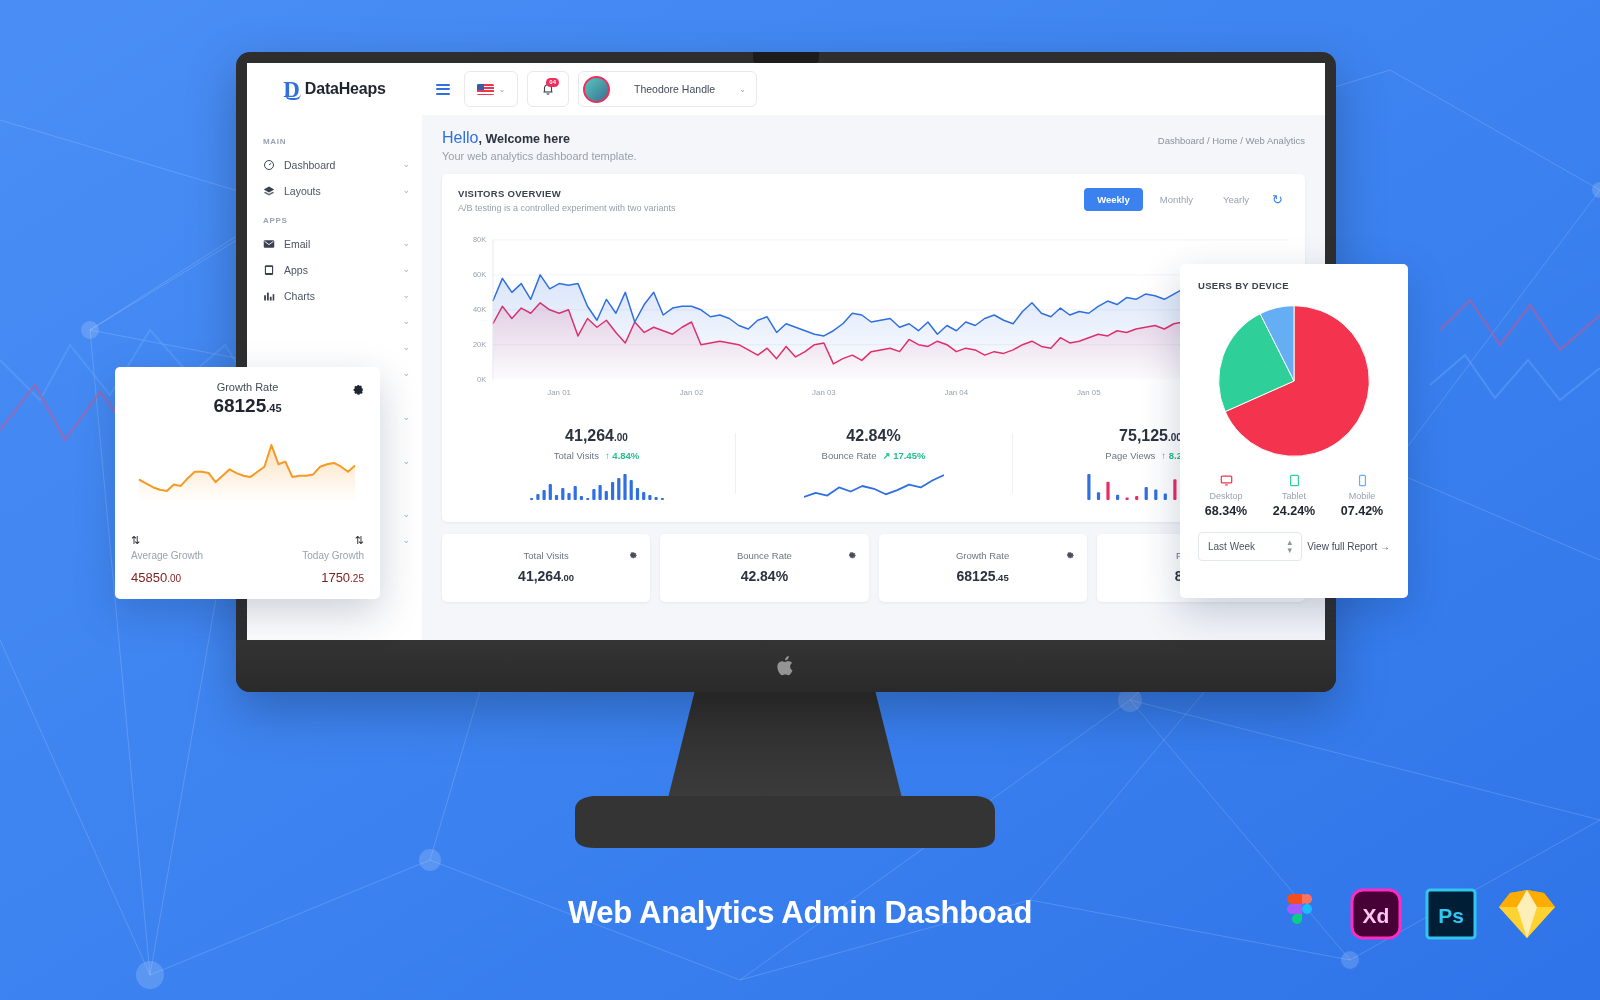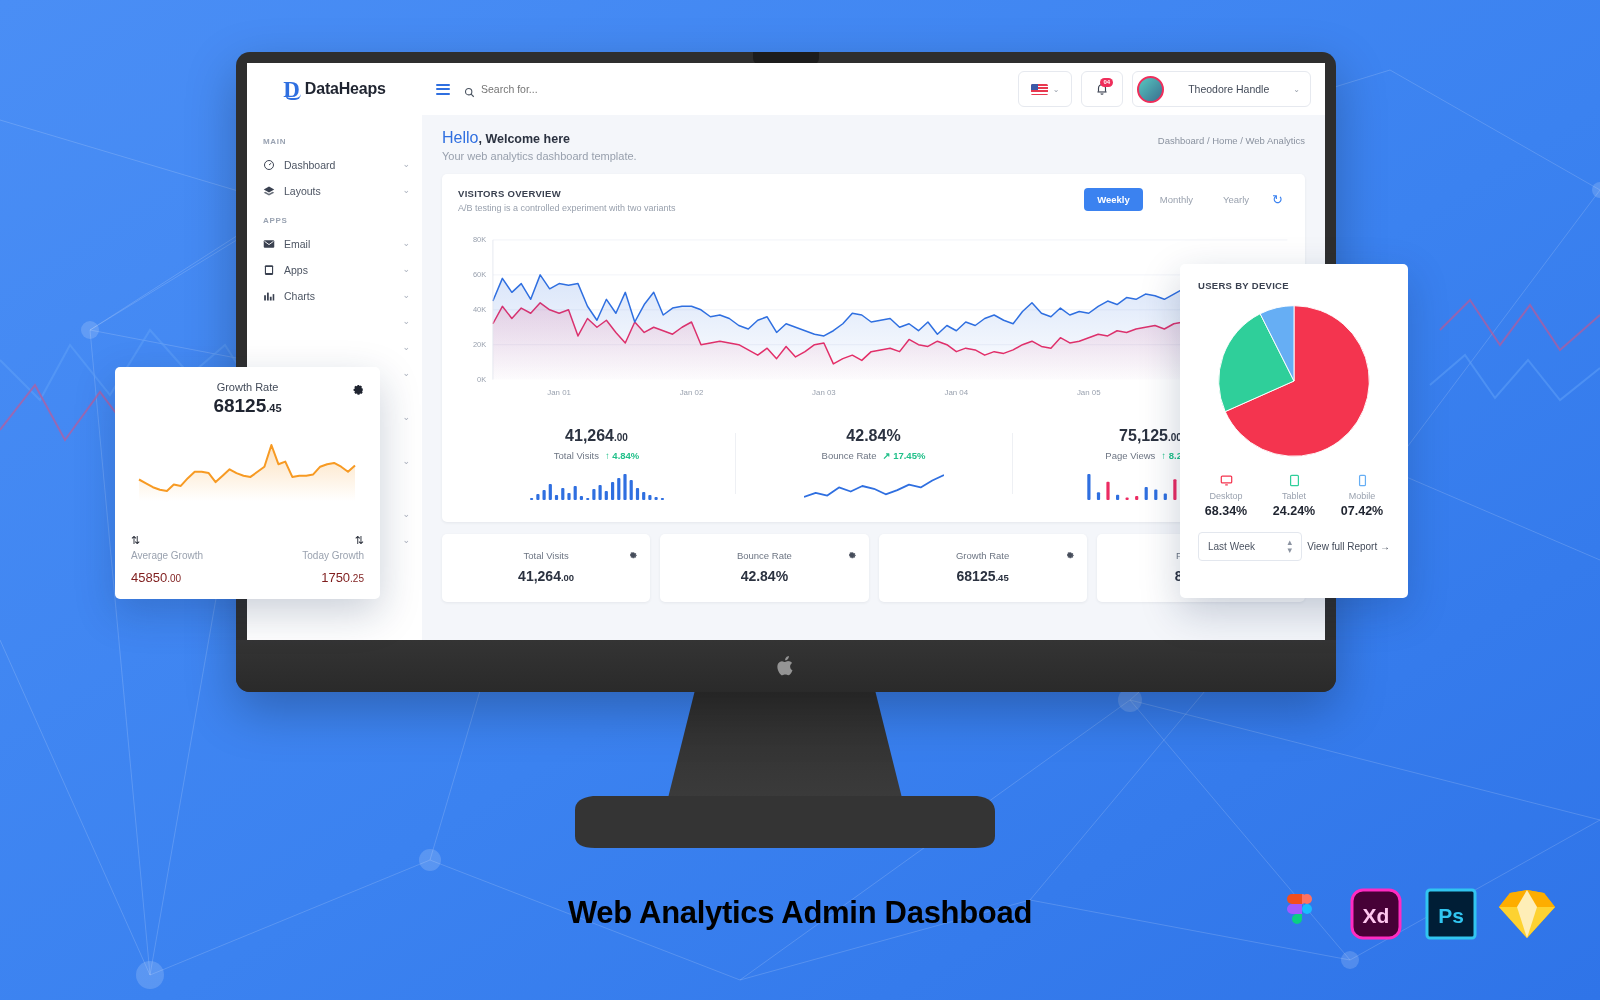--- a/index.html
+++ b/index.html
@@ -145,21 +145,21 @@
   .dev .dv { font-size:12.5px; font-weight:700; color:#1f2430; margin-top:3px; }
   .dev-foot { display:flex; align-items:center; justify-content:space-between; margin-top:14px; }
   .select { border:1px solid #e3e7ee; border-radius:4px; height:29px; width:104px;
     display:flex; align-items:center; justify-content:space-between; padding:0 9px;
     font-size:10px; color:#4d5563; cursor:pointer; }
   .select .sp { color:#8b93a1; font-size:9px; line-height:.85; text-align:center; }
   .link { font-size:10px; color:#434b59; cursor:pointer; }
 
   
   .footer-title { position:absolute; left:0; right:0; top:895px; text-align:center;
-    font-size:31px; font-weight:700; color:#000000; letter-spacing:-.3px; z-index:6;
+    font-size:31px; font-weight:700; color:#ffffff; letter-spacing:-.3px; z-index:6;
     font-family:"Liberation Sans",sans-serif; }
   .apps { position:absolute; right:42px; top:884px; display:flex; align-items:center; gap:16px; z-index:6; }
 </style>
 </head>
 <body>
 
 <svg id="bg" viewBox="0 0 1600 1000" preserveAspectRatio="none">
   <defs>
     <linearGradient id="bgg" x1="0" y1="0" x2="1" y2="1">
       <stop offset="0%" stop-color="#4a8ef5"></stop>
@@ -326,29 +326,20 @@
     </aside>
 
     <div class="main">
 
       <header class="topbar">
         <div class="hamburger">
               <i></i>
               <i></i>
               <i></i>
             </div>
-        <div class="search">
-          <span class="mag">
-            <svg viewBox="0 0 16 16" fill="none" stroke="currentColor" stroke-width="1.6">
-                  <circle cx="6.8" cy="6.8" r="4.6"></circle>
-                  <path d="M10.3 10.3 L14.2 14.2"></path>
-                </svg>
-          </span>
-          <input placeholder="Search for..." style="">
-        </div>
         <div class="tb-right">
           <div class="tb-box tb-flag">
             <span class="flag"></span>
             <span class="caret">⌄</span>
           </div>
           <div class="tb-box tb-bell">
             <span class="bell">
               <svg viewBox="0 0 16 16" fill="none" stroke="currentColor" stroke-width="1.3">
                     <path d="M4 11 V7 a4 4 0 0 1 8 0 v4"></path>
                     <path d="M2.8 11.4 h10.4"></path>

